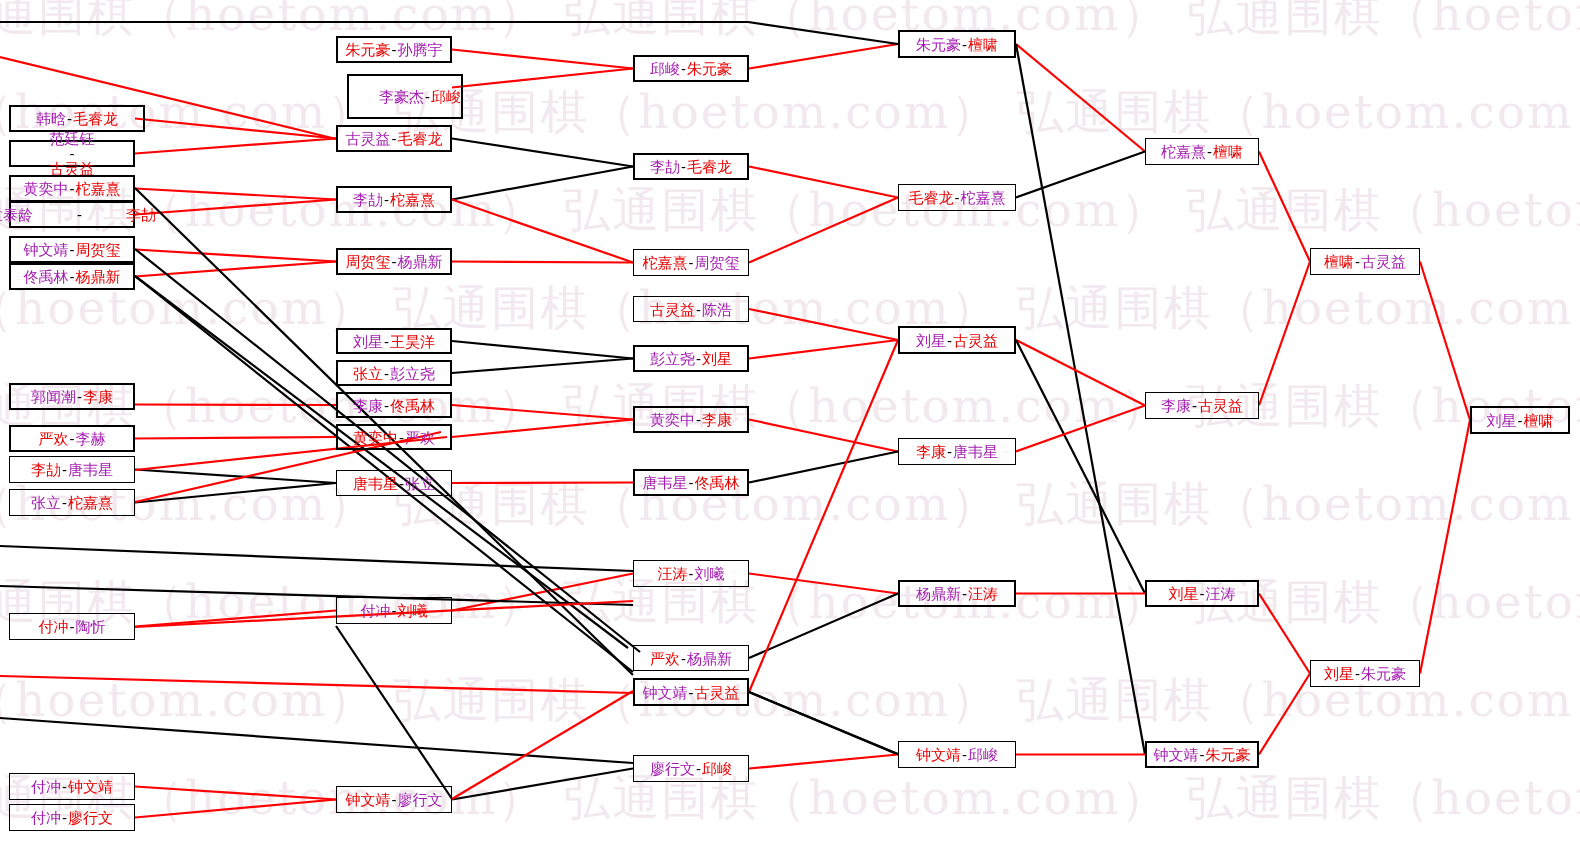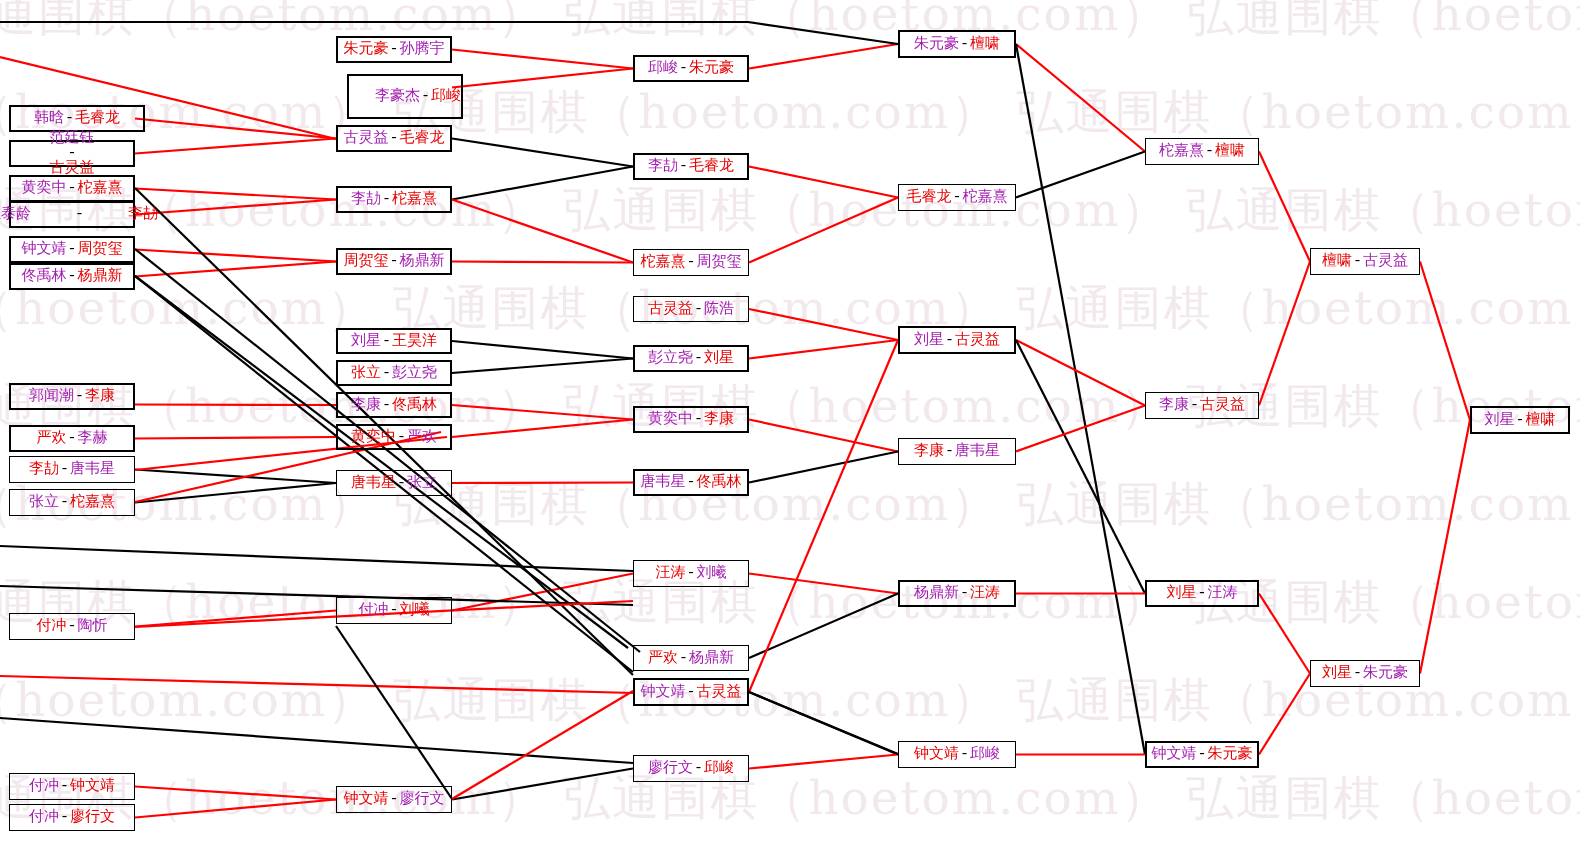--- a/index.html
+++ b/index.html
@@ -28,21 +28,21 @@
   .node{
     position:absolute;
     z-index:2;
     box-sizing:border-box;
     background:rgba(255,255,255,0.0);
     border:2px solid #000;
     display:flex;align-items:center;justify-content:center;
     font-size:15px;
     line-height:1;
     white-space:nowrap;
-    font-family:Liberation Mono, monospace;
+    font-family:Liberation Sans, sans-serif;
     color:#000;
   }
   .node.thin{border-width:1px;}
   .node .w{color:#e60000;}
   .node .l{color:#a21caf;}
   .node .sep{color:#000;padding:0 1px;}
 </style>
 </head>
 <body>
 

